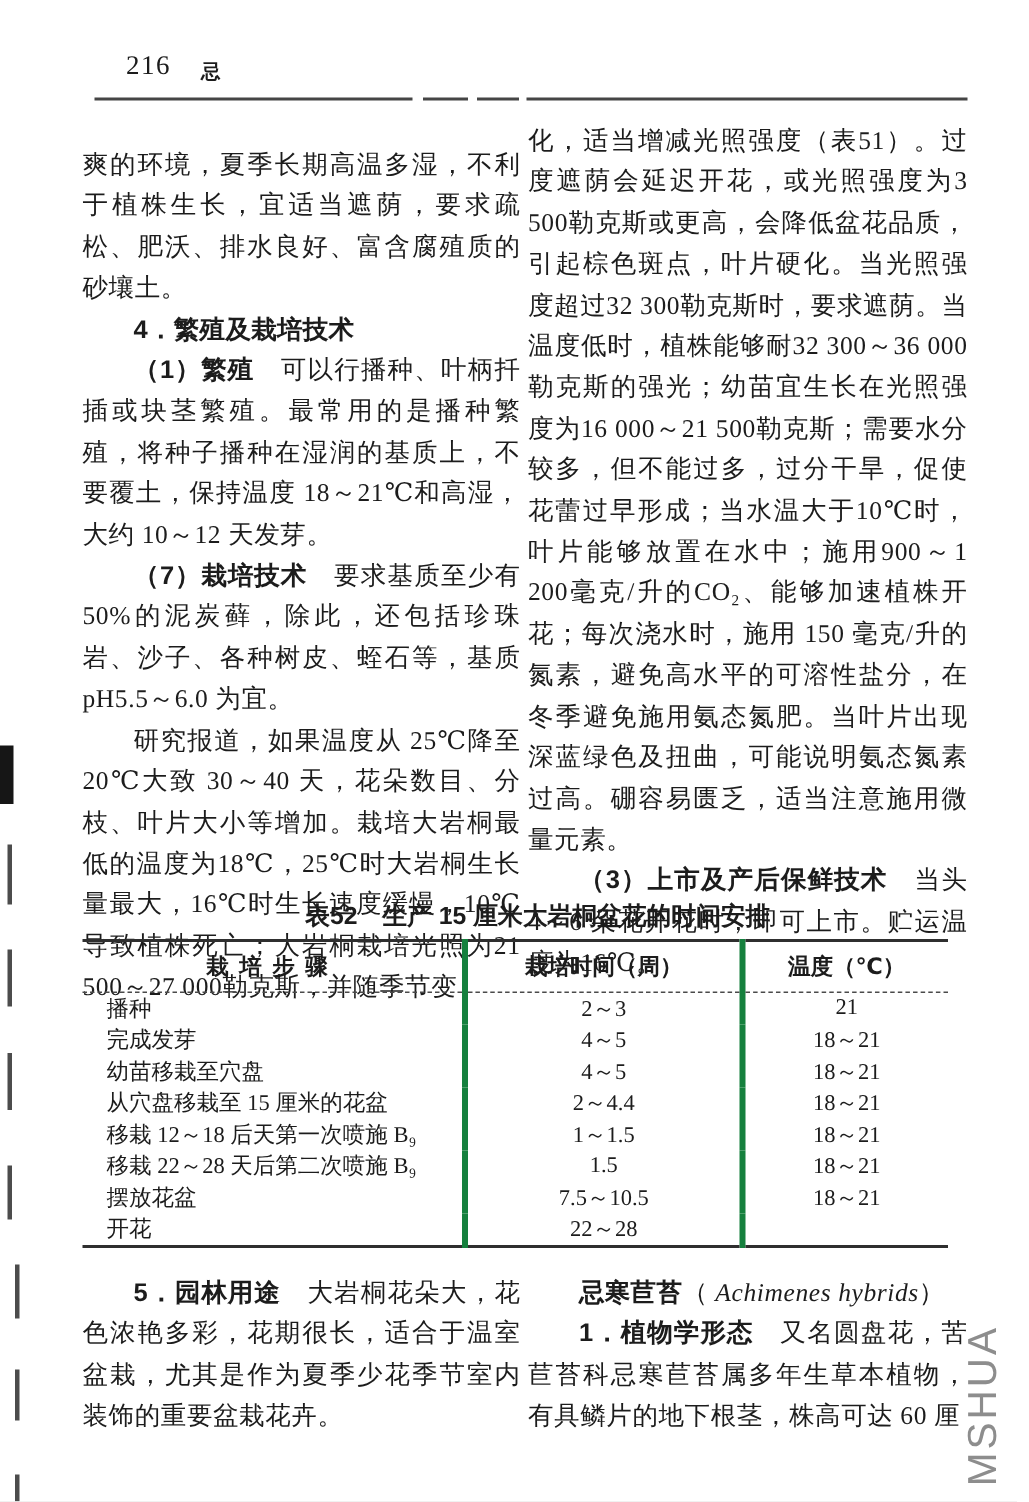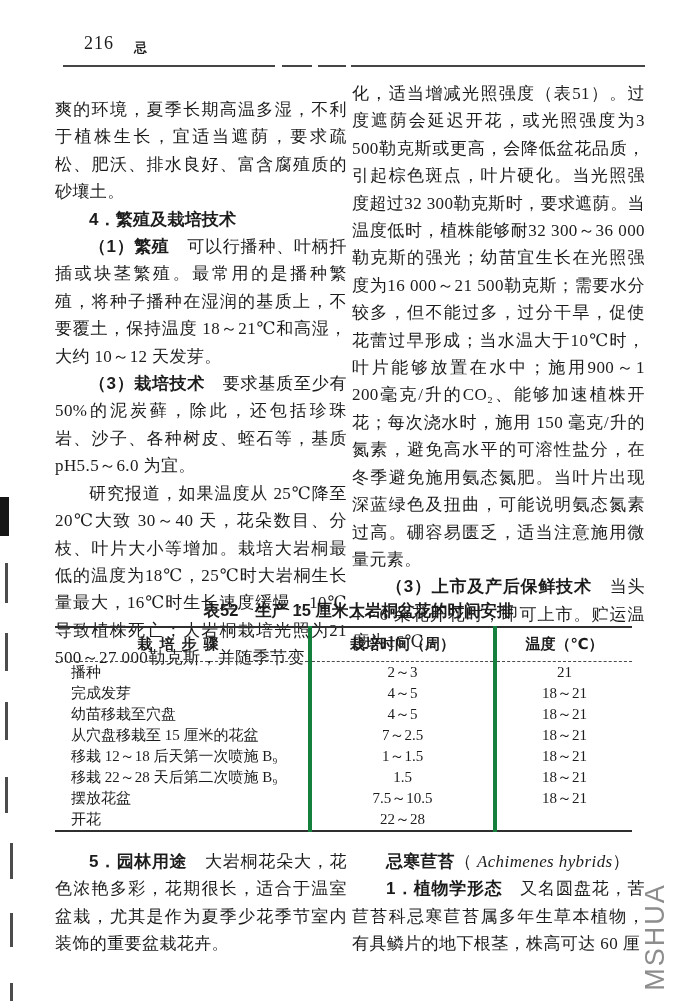--- a/index.html
+++ b/index.html
@@ -54,21 +54,21 @@
   <div class="runhead">忌</div>
   <div class="rule" style="left:63px;width:212px;"></div>
   <div class="rule" style="left:282px;width:30px;"></div>
   <div class="rule" style="left:318px;width:28px;"></div>
   <div class="rule" style="left:351px;width:294px;"></div>
 
   <div class="col" style="left:55px;top:96px;">
       <p class="para"><span>爽的环境，夏季长期高温多湿，不利于植株生长，宜适当遮荫，要求疏松、肥沃、排水良好、富含腐殖质的砂壤土。</span></p>
       <p class="para ind"><span class="bold">4．繁殖及栽培技术</span></p>
       <p class="para ind"><span class="bold">（1）繁殖</span><span>　可以行播种、叶柄扦插或块茎繁殖。最常用的是播种繁殖，将种子播种在湿润的基质上，不要覆土，保持温度 18～21℃和高湿，大约 10～12 天发芽。</span></p>
-      <p class="para ind"><span class="bold">（3）栽培技术</span><span>　要求基质至少有50%的泥炭藓，除此，还包括珍珠岩、沙子、各种树皮、蛭石等，基质pH5.5～6.0 为宜。</span></p>
+      <p class="para ind"><span class="bold">（7）栽培技术</span><span>　要求基质至少有50%的泥炭藓，除此，还包括珍珠岩、沙子、各种树皮、蛭石等，基质pH5.5～6.0 为宜。</span></p>
       <p class="para ind"><span>研究报道，如果温度从 25℃降至20℃大致 30～40 天，花朵数目、分枝、叶片大小等增加。栽培大岩桐最低的温度为18℃，25℃时大岩桐生长量最大，16℃时生长速度缓慢，10℃导致植株死亡；大岩桐栽培光照为21 500～27 000勒克斯，并随季节变</span></p>
     </div>
   <div class="col" style="left:352px;top:80px;width:293px;">
       <p class="para"><span>化，适当增减光照强度（表51）。过度遮荫会延迟开花，或光照强度为3 500勒克斯或更高，会降低盆花品质，引起棕色斑点，叶片硬化。当光照强度超过32 300勒克斯时，要求遮荫。当温度低时，植株能够耐32 300～36 000勒克斯的强光；幼苗宜生长在光照强度为16 000～21 500勒克斯；需要水分较多，但不能过多，过分干旱，促使花蕾过早形成；当水温大于10℃时，叶片能够放置在水中；施用900～1 200毫克/升的CO₂、能够加速植株开花；每次浇水时，施用 150 毫克/升的氮素，避免高水平的可溶性盐分，在冬季避免施用氨态氮肥。当叶片出现深蓝绿色及扭曲，可能说明氨态氮素过高。硼容易匮乏，适当注意施用微量元素。</span></p>
       <p class="para ind"><span class="bold">（3）上市及产后保鲜技术</span><span>　当头4～6 朵花开花时，即可上市。贮运温度为16℃。</span></p>
     </div>
 
   <div class="tbl-title">表52　生产 15 厘米大岩桐盆花的时间安排</div>
   <div class="tbl-wrap">
     <table>
@@ -95,21 +95,21 @@
             <td>4～5</td>
             <td>18～21</td>
           </tr>
           <tr>
             <td>幼苗移栽至穴盘</td>
             <td>4～5</td>
             <td>18～21</td>
           </tr>
           <tr>
             <td>从穴盘移栽至 15 厘米的花盆</td>
-            <td>7～2.5</td>
+            <td>2～4.4</td>
             <td>18～21</td>
           </tr>
           <tr>
             <td>移栽 12～18 后天第一次喷施 B₉</td>
             <td>1～1.5</td>
             <td>18～21</td>
           </tr>
           <tr>
             <td>移栽 22～28 天后第二次喷施 B₉</td>
             <td>1.5</td>

